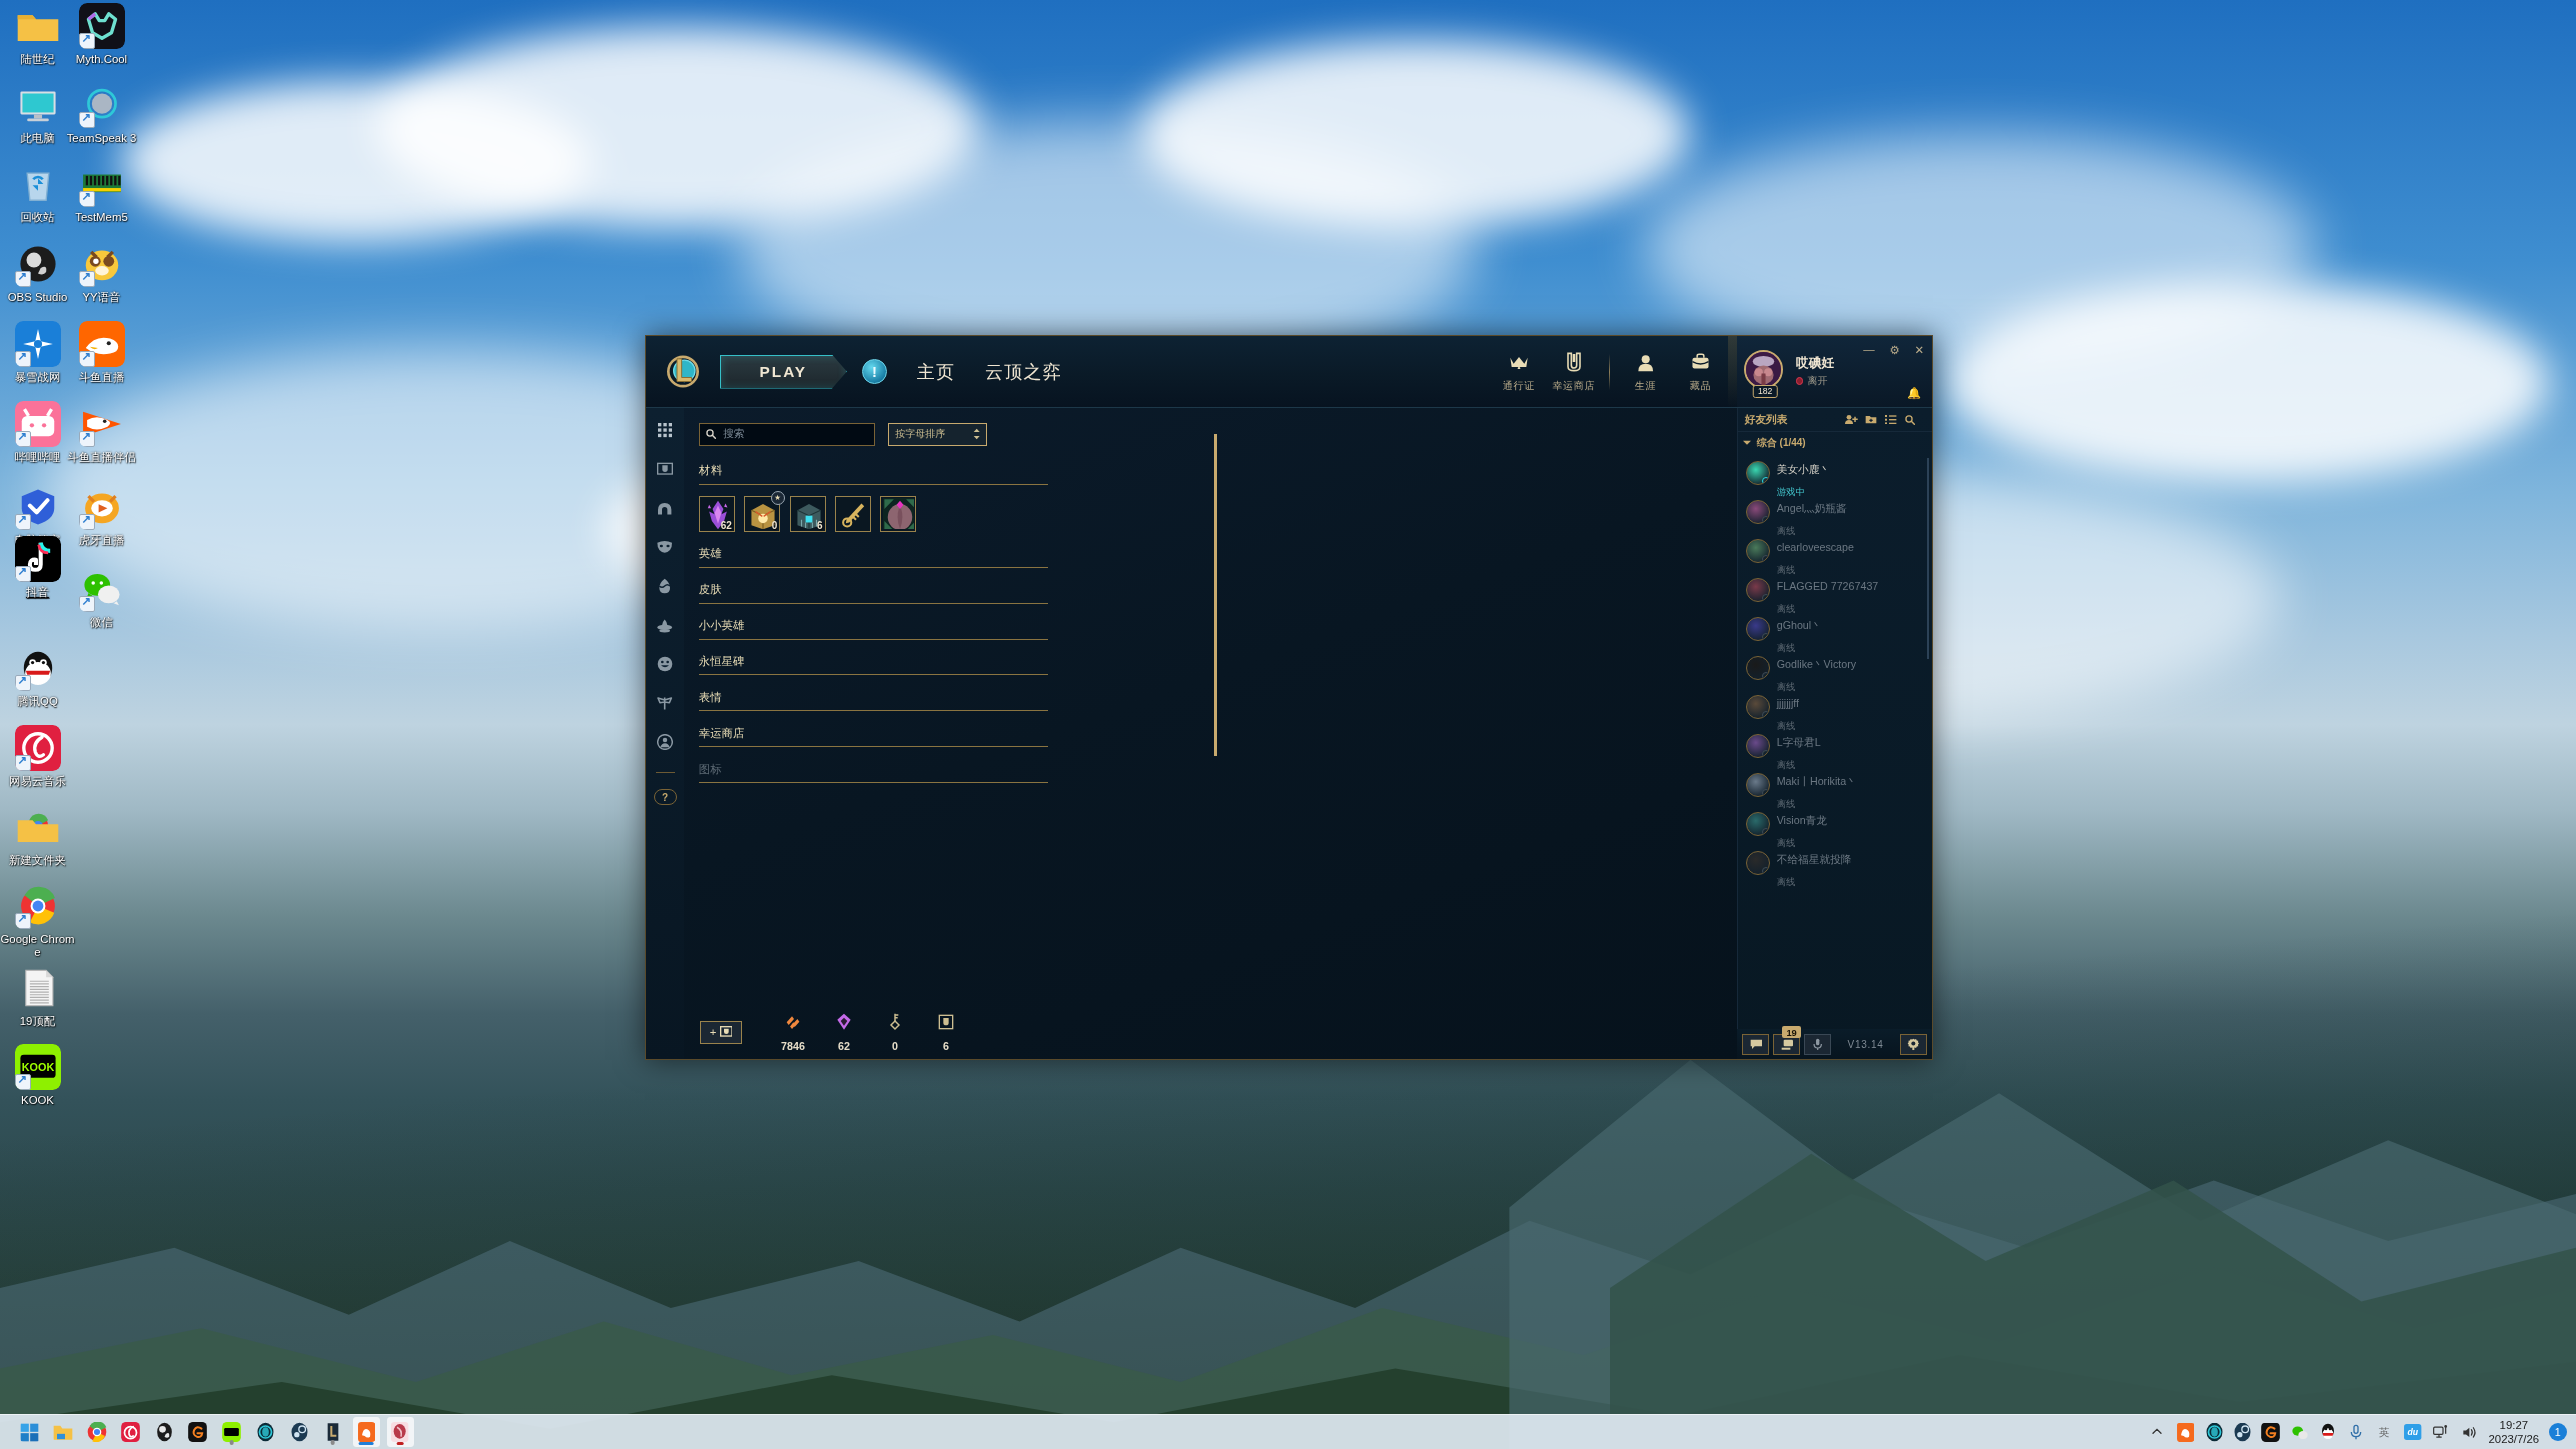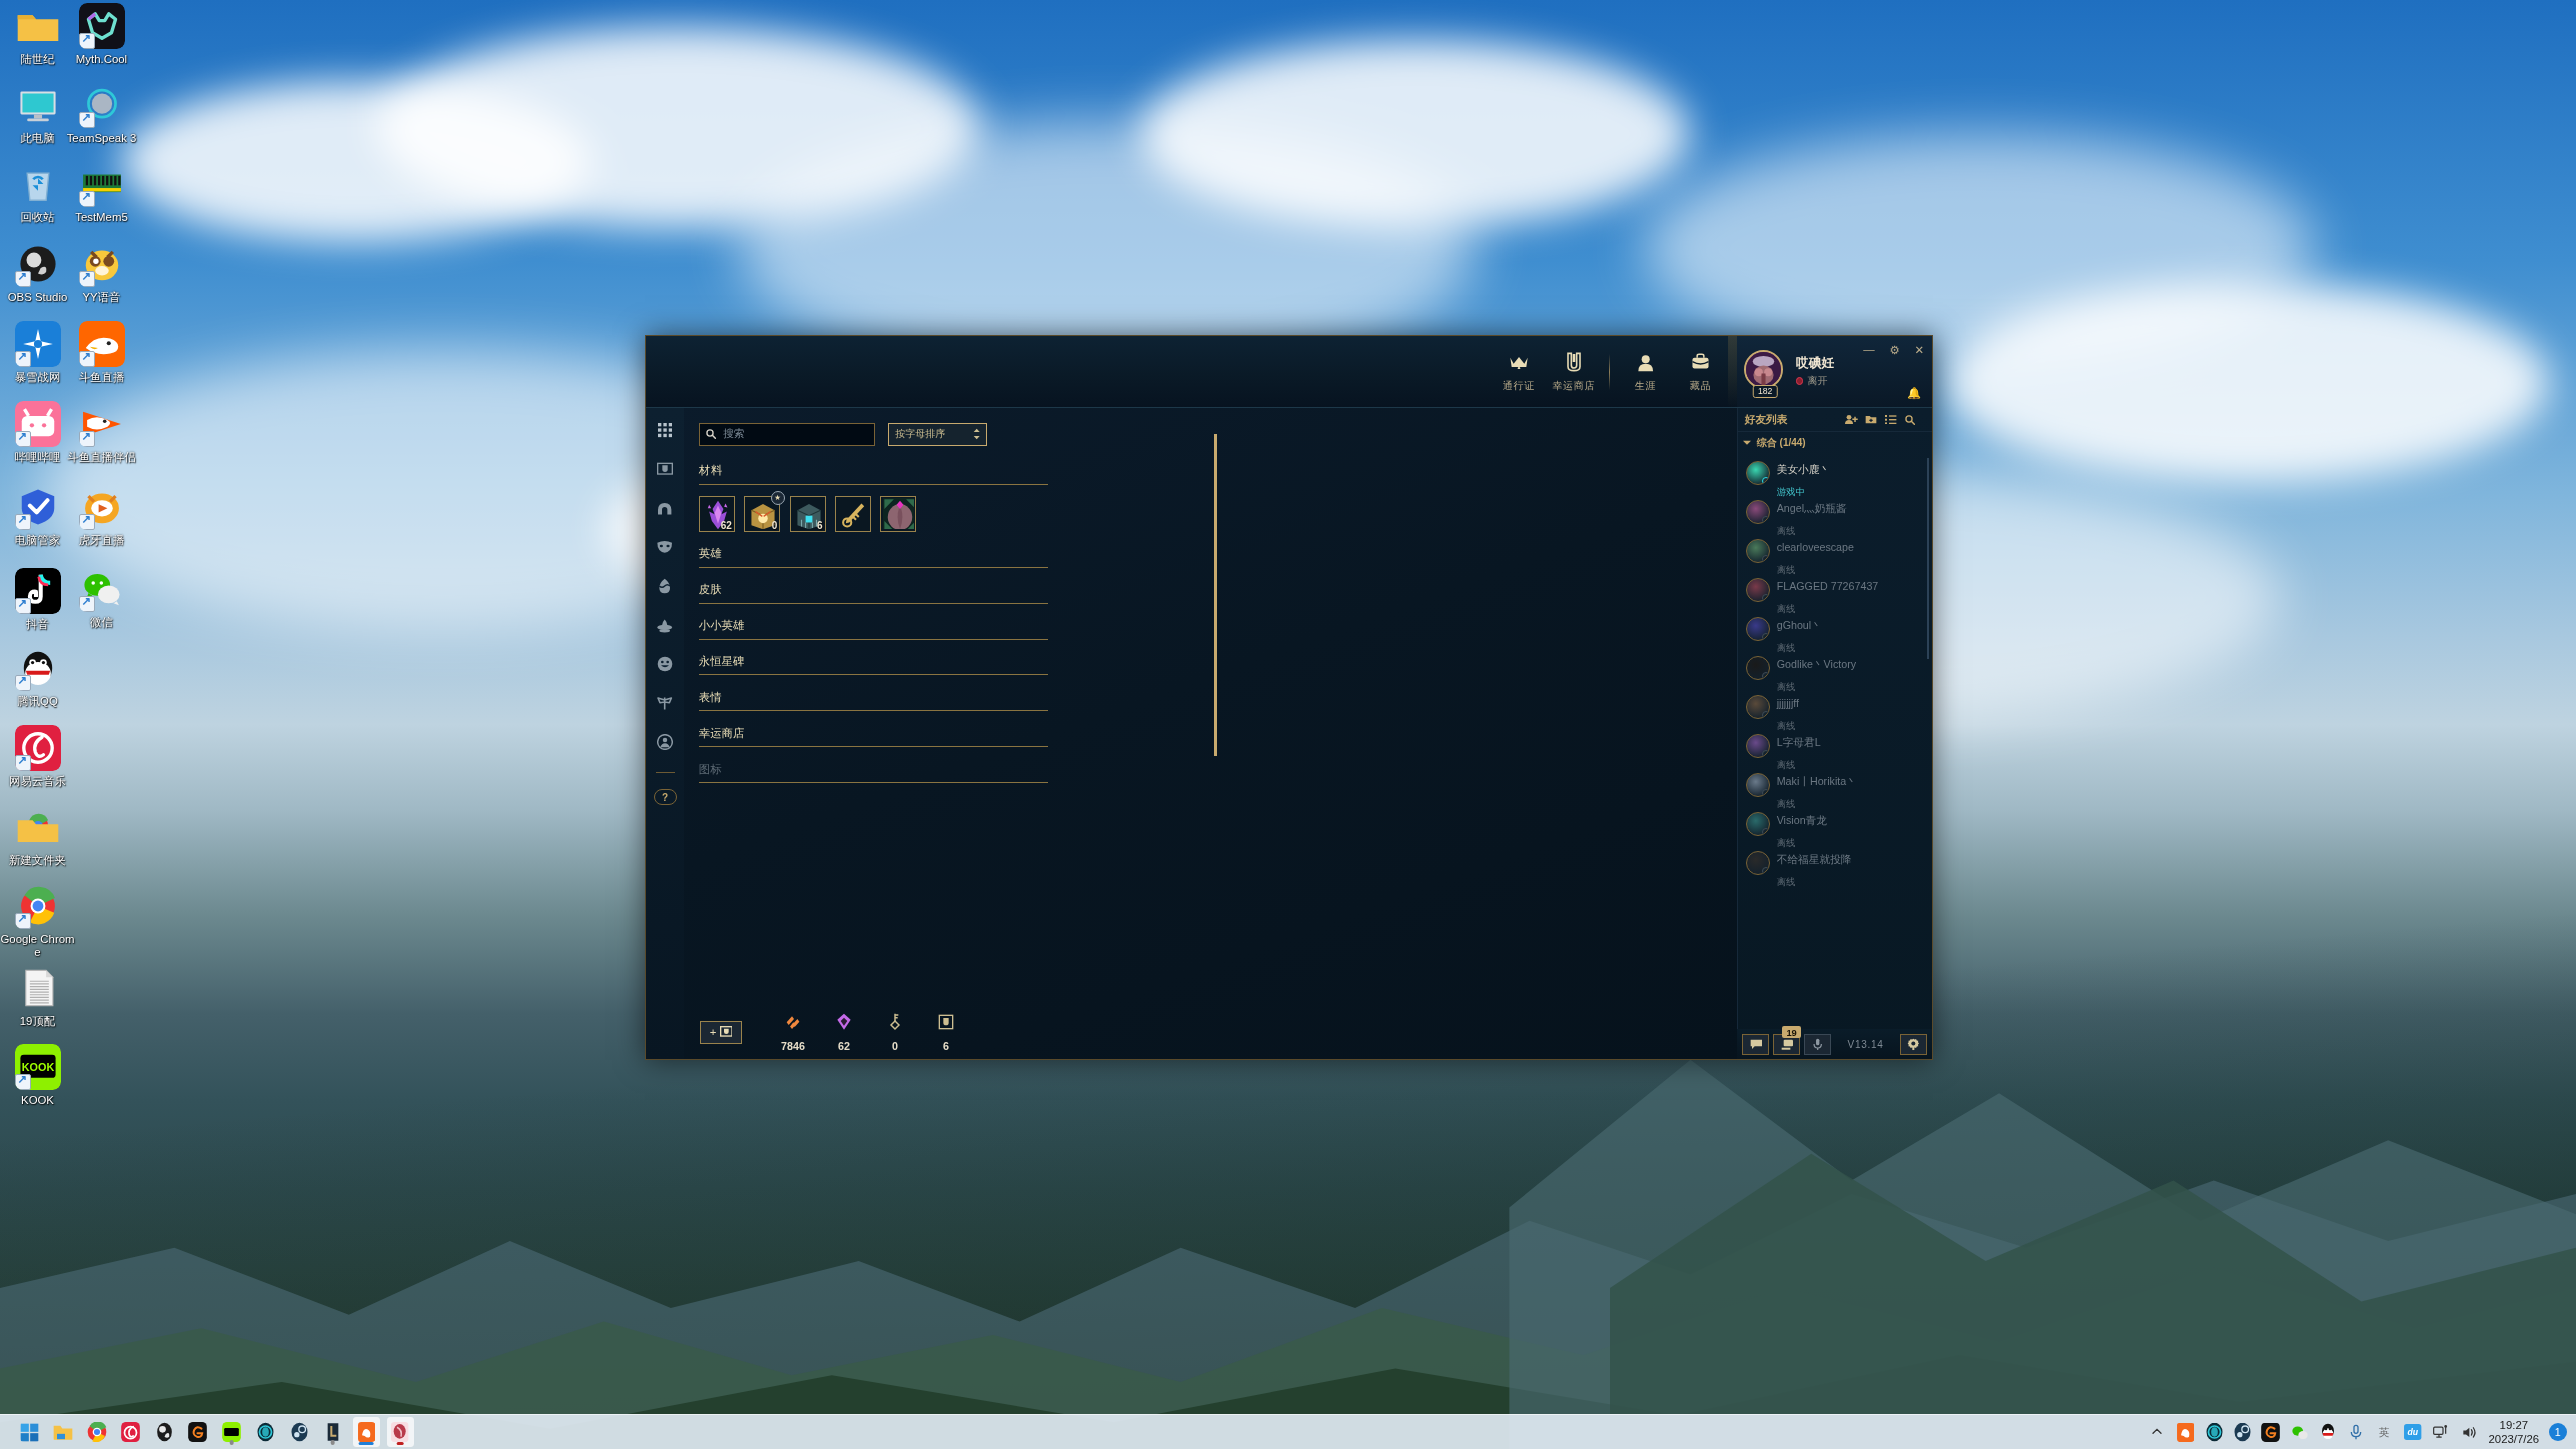--- a/index.html
+++ b/index.html
@@ -424,21 +424,21 @@
         <svg width="46" height="46" viewBox="0 0 68 68">
           <ellipse cx="34" cy="36" rx="25" ry="22" fill="#f5a623"></ellipse>
           <ellipse cx="34" cy="36" rx="16" ry="12" fill="#fff"></ellipse>
           <path d="M29 30 L42 36 L29 42 Z" fill="#e06020"></path>
           <path d="M14 18 L22 26 M54 18 L46 26" stroke="#e08020" stroke-width="5"></path>
         </svg>
         <span class="shortcut-arrow"></span>
       </div>
       <div class="lbl">虎牙直播</div>
     </div>
-    <div class="dicon" style="left: 0px; top: 568px;">
+    <div class="dicon" style="left: 0px; top: 536px; text-decoration: underline;">
       <div class="glyph">
         <svg width="46" height="46" viewBox="0 0 68 68">
           <rect width="68" height="68" rx="12" fill="#000"></rect>
           <path d="M38 10 L38 42 Q38 50 30 50 Q22 50 22 42 Q22 34 31 35 L31 43" fill="none" stroke="#fff" stroke-width="6" stroke-linejoin="round"></path>
           <path d="M38 10 Q40 22 52 22" fill="none" stroke="#25f4ee" stroke-width="6"></path>
           <path d="M35 13 Q37 25 49 25" fill="none" stroke="#fe2c55" stroke-width="4"></path>
         </svg>
         <span class="shortcut-arrow"></span>
       </div>
       <div class="lbl">抖音</div>
@@ -537,20 +537,36 @@
         </svg>
         <span class="shortcut-arrow"></span>
       </div>
       <div class="lbl">KOOK</div>
     </div>
   </div>
 
 <div id="client">
 
   <div id="client-nav">
+    <div id="nav-left">
+      <div id="lol-logo">
+        <svg width="40" height="39" viewBox="0 0 60 58">
+          <circle cx="27" cy="29" r="22" fill="none" stroke="#c8aa6e" stroke-width="4"></circle>
+          <circle cx="29" cy="28" r="16" fill="#2fb6c8"></circle>
+          <circle cx="29" cy="28" r="16" fill="none" stroke="#6fdce8" stroke-width="2"></circle>
+          <path d="M18 10 L18 44 L40 44 L40 38 L25 38 L25 10 Z" fill="#d8b96e" stroke="#8a6f33" stroke-width="1.5"></path>
+        </svg>
+      </div>
+      <div id="play-btn">
+        <span>PLAY</span>
+      </div>
+      <div id="alert-btn">!</div>
+      <div class="nav-tab">主页</div>
+      <div class="nav-tab">云顶之弈</div>
+    </div>
 
     <div id="nav-right">
 
       <div class="nav-mod">
         <div class="mi">
           <svg width="20" height="14.8" viewBox="0 0 30 22">
               <path d="M2 4 L7 13 L15 3 L23 13 L28 4 L26 18 L4 18 Z" fill="#e8dcb5"></path>
               <circle cx="15" cy="20" r="2" fill="#e8dcb5"></circle>
             </svg>
         </div>

